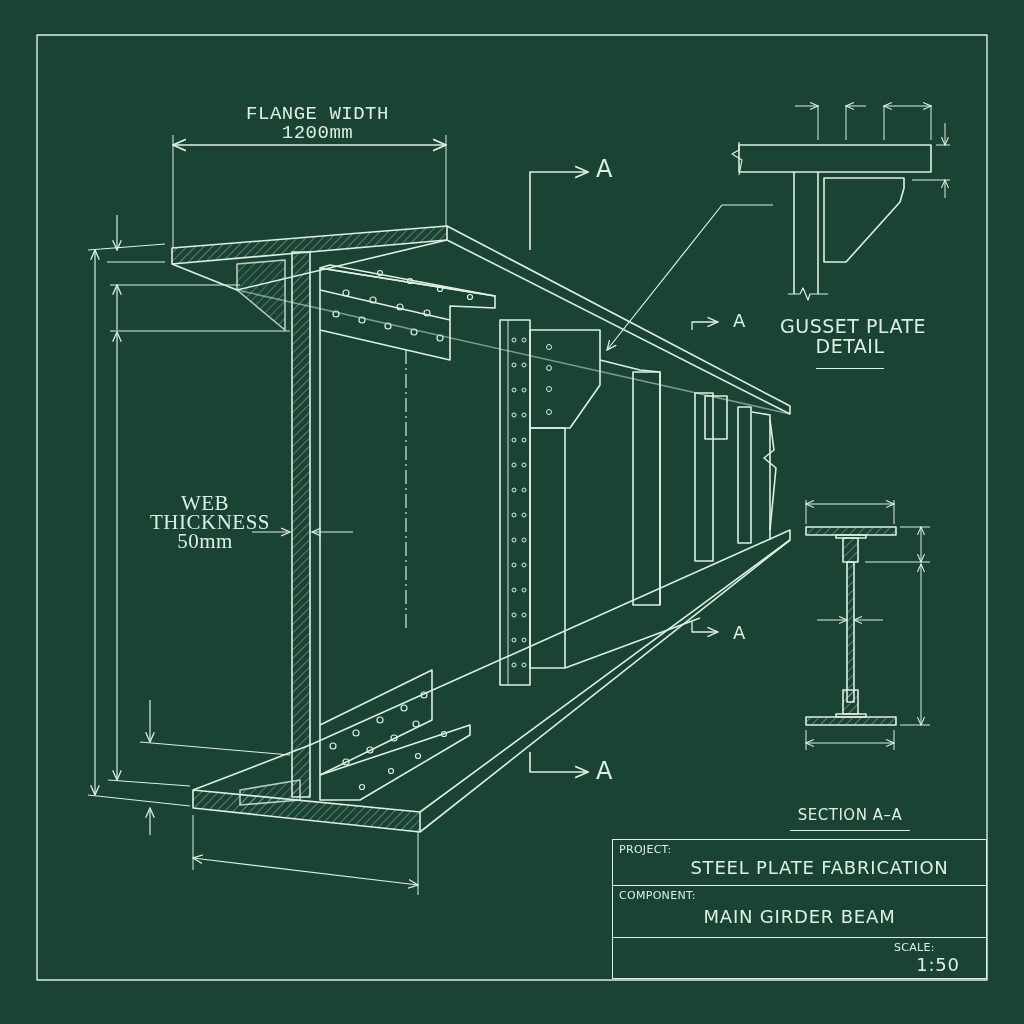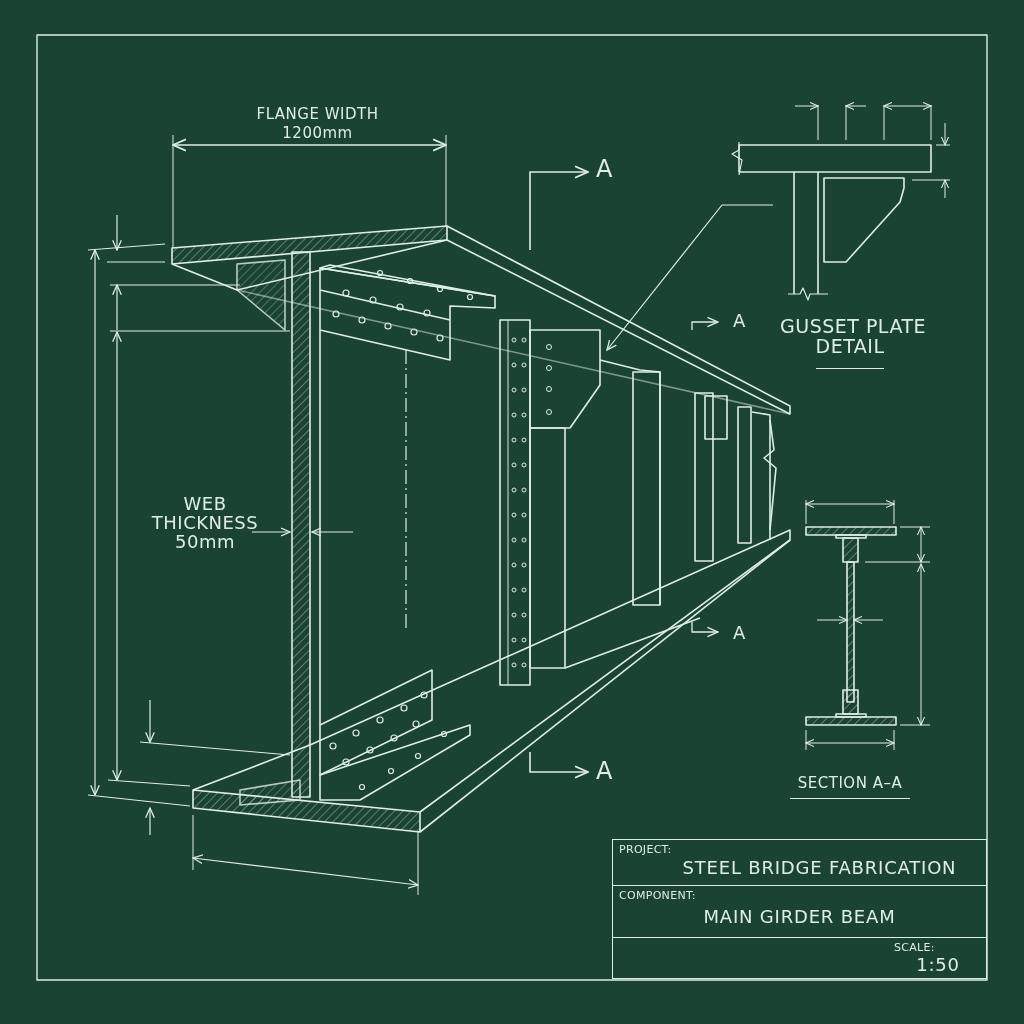--- a/index.html
+++ b/index.html
@@ -1,24 +1,24 @@
 <!DOCTYPE html>
 <html><head>
 <meta charset="utf-8">
 <style>
   html,body{margin:0;padding:0;}
   body{width:1024px;height:1024px;background:#1b4333;overflow:hidden;position:relative;
        font-family:"DejaVu Sans","Liberation Sans",sans-serif;color:#dcefe3;}
   svg.drawing{position:absolute;left:0;top:0;width:1024px;height:1024px;}
   .lbl{position:absolute;color:#dcefe3;letter-spacing:0.5px;text-align:center;white-space:nowrap;}
-  .flange-lbl{left:230px;top:105px;width:175px;font-size:15px;line-height:19px;}
-  .web-lbl{left:150px;top:494px;width:110px;font-size:18px;line-height:19px;}
+  .flange-lbl{left:230px;top:105px;width:175px;font-size:19px;line-height:19px;font-family:Liberation Mono, monospace;}
+  .web-lbl{left:150px;top:494px;width:110px;font-size:21px;line-height:19px;font-family:Liberation Serif, serif;}
   .gusset-lbl{left:780px;top:316px;width:140px;font-size:19px;line-height:20px;}
   .gusset-lbl .u{border-bottom:1.5px solid #dcefe3;padding-bottom:11px;}
-  .section-lbl{left:790px;top:774px;width:120px;font-size:15px;border-bottom:1.5px solid #dcefe3;padding-bottom:6px;}
+  .section-lbl{left:790px;top:806px;width:120px;font-size:15px;border-bottom:1.5px solid #dcefe3;padding-bottom:6px;}
   .cut{position:absolute;font-size:24px;color:#dcefe3;}
   .cut.small{font-size:18px;}
   .tb{position:absolute;left:612px;top:839px;width:375px;height:140px;border:1.5px solid #dcefe3;box-sizing:border-box;}
   .tb .row{position:absolute;left:0;width:100%;border-bottom:1.5px solid #dcefe3;box-sizing:border-box;}
   .tb .r1{top:0;height:46px;}
   .tb .r2{top:46px;height:52px;}
   .tb .r3{top:98px;height:42px;border-bottom:none;}
   .tb .cap{position:absolute;left:6px;top:3px;font-size:11px;letter-spacing:0.3px;}
   .tb .val{position:absolute;left:0;width:100%;text-align:center;font-size:18px;letter-spacing:0.8px;}
   .tb .r1 .val{top:17px;left:20px;}
@@ -265,21 +265,21 @@
 <div class="lbl gusset-lbl">
   <div>GUSSET PLATE</div>
   <div><span class="u">DETAIL</span></div>
 </div>
 
 <div class="lbl section-lbl">SECTION A–A</div>
 
 <div class="tb">
   <div class="row r1">
     <span class="cap">PROJECT:</span>
-    <span class="val">STEEL BRIDGE FABRICATION</span>
+    <span class="val">STEEL PLATE FABRICATION</span>
   </div>
   <div class="row r2">
     <span class="cap">COMPONENT:</span>
     <span class="val">MAIN GIRDER BEAM</span>
   </div>
   <div class="row r3">
     <div class="cell-scale">
       <span class="cap">SCALE:</span>
       <span class="val">1:50</span>
     </div>

